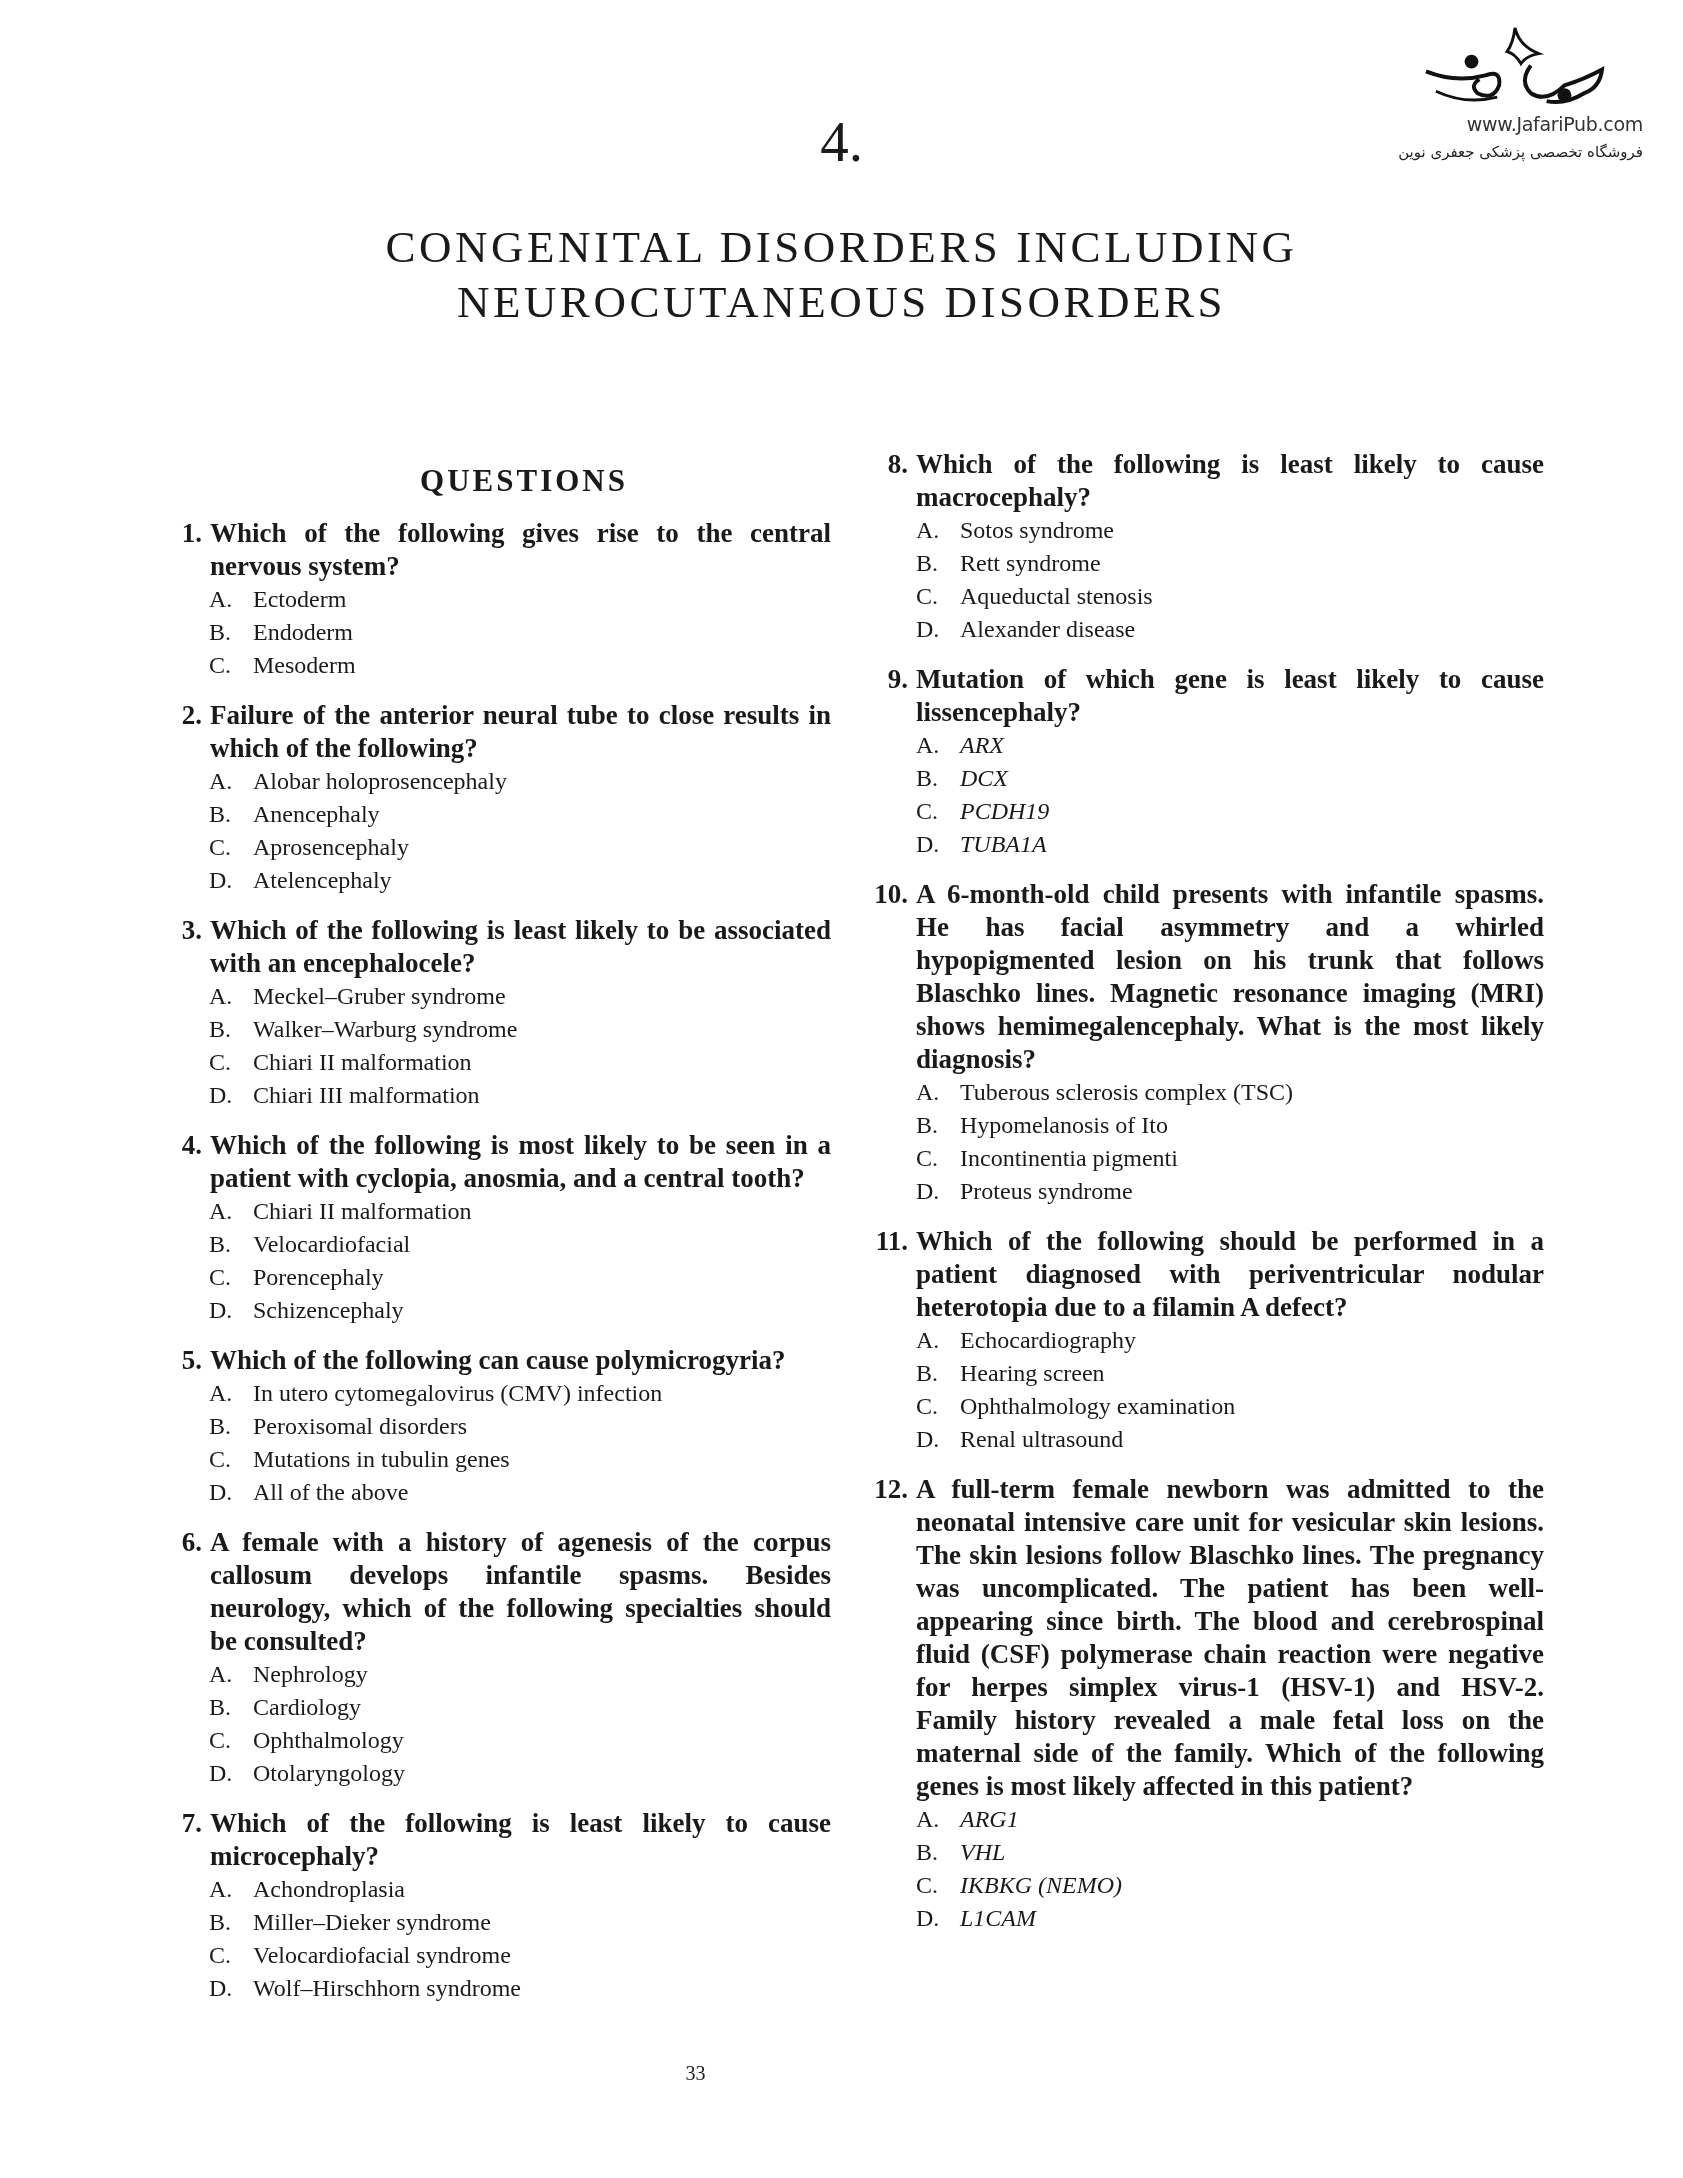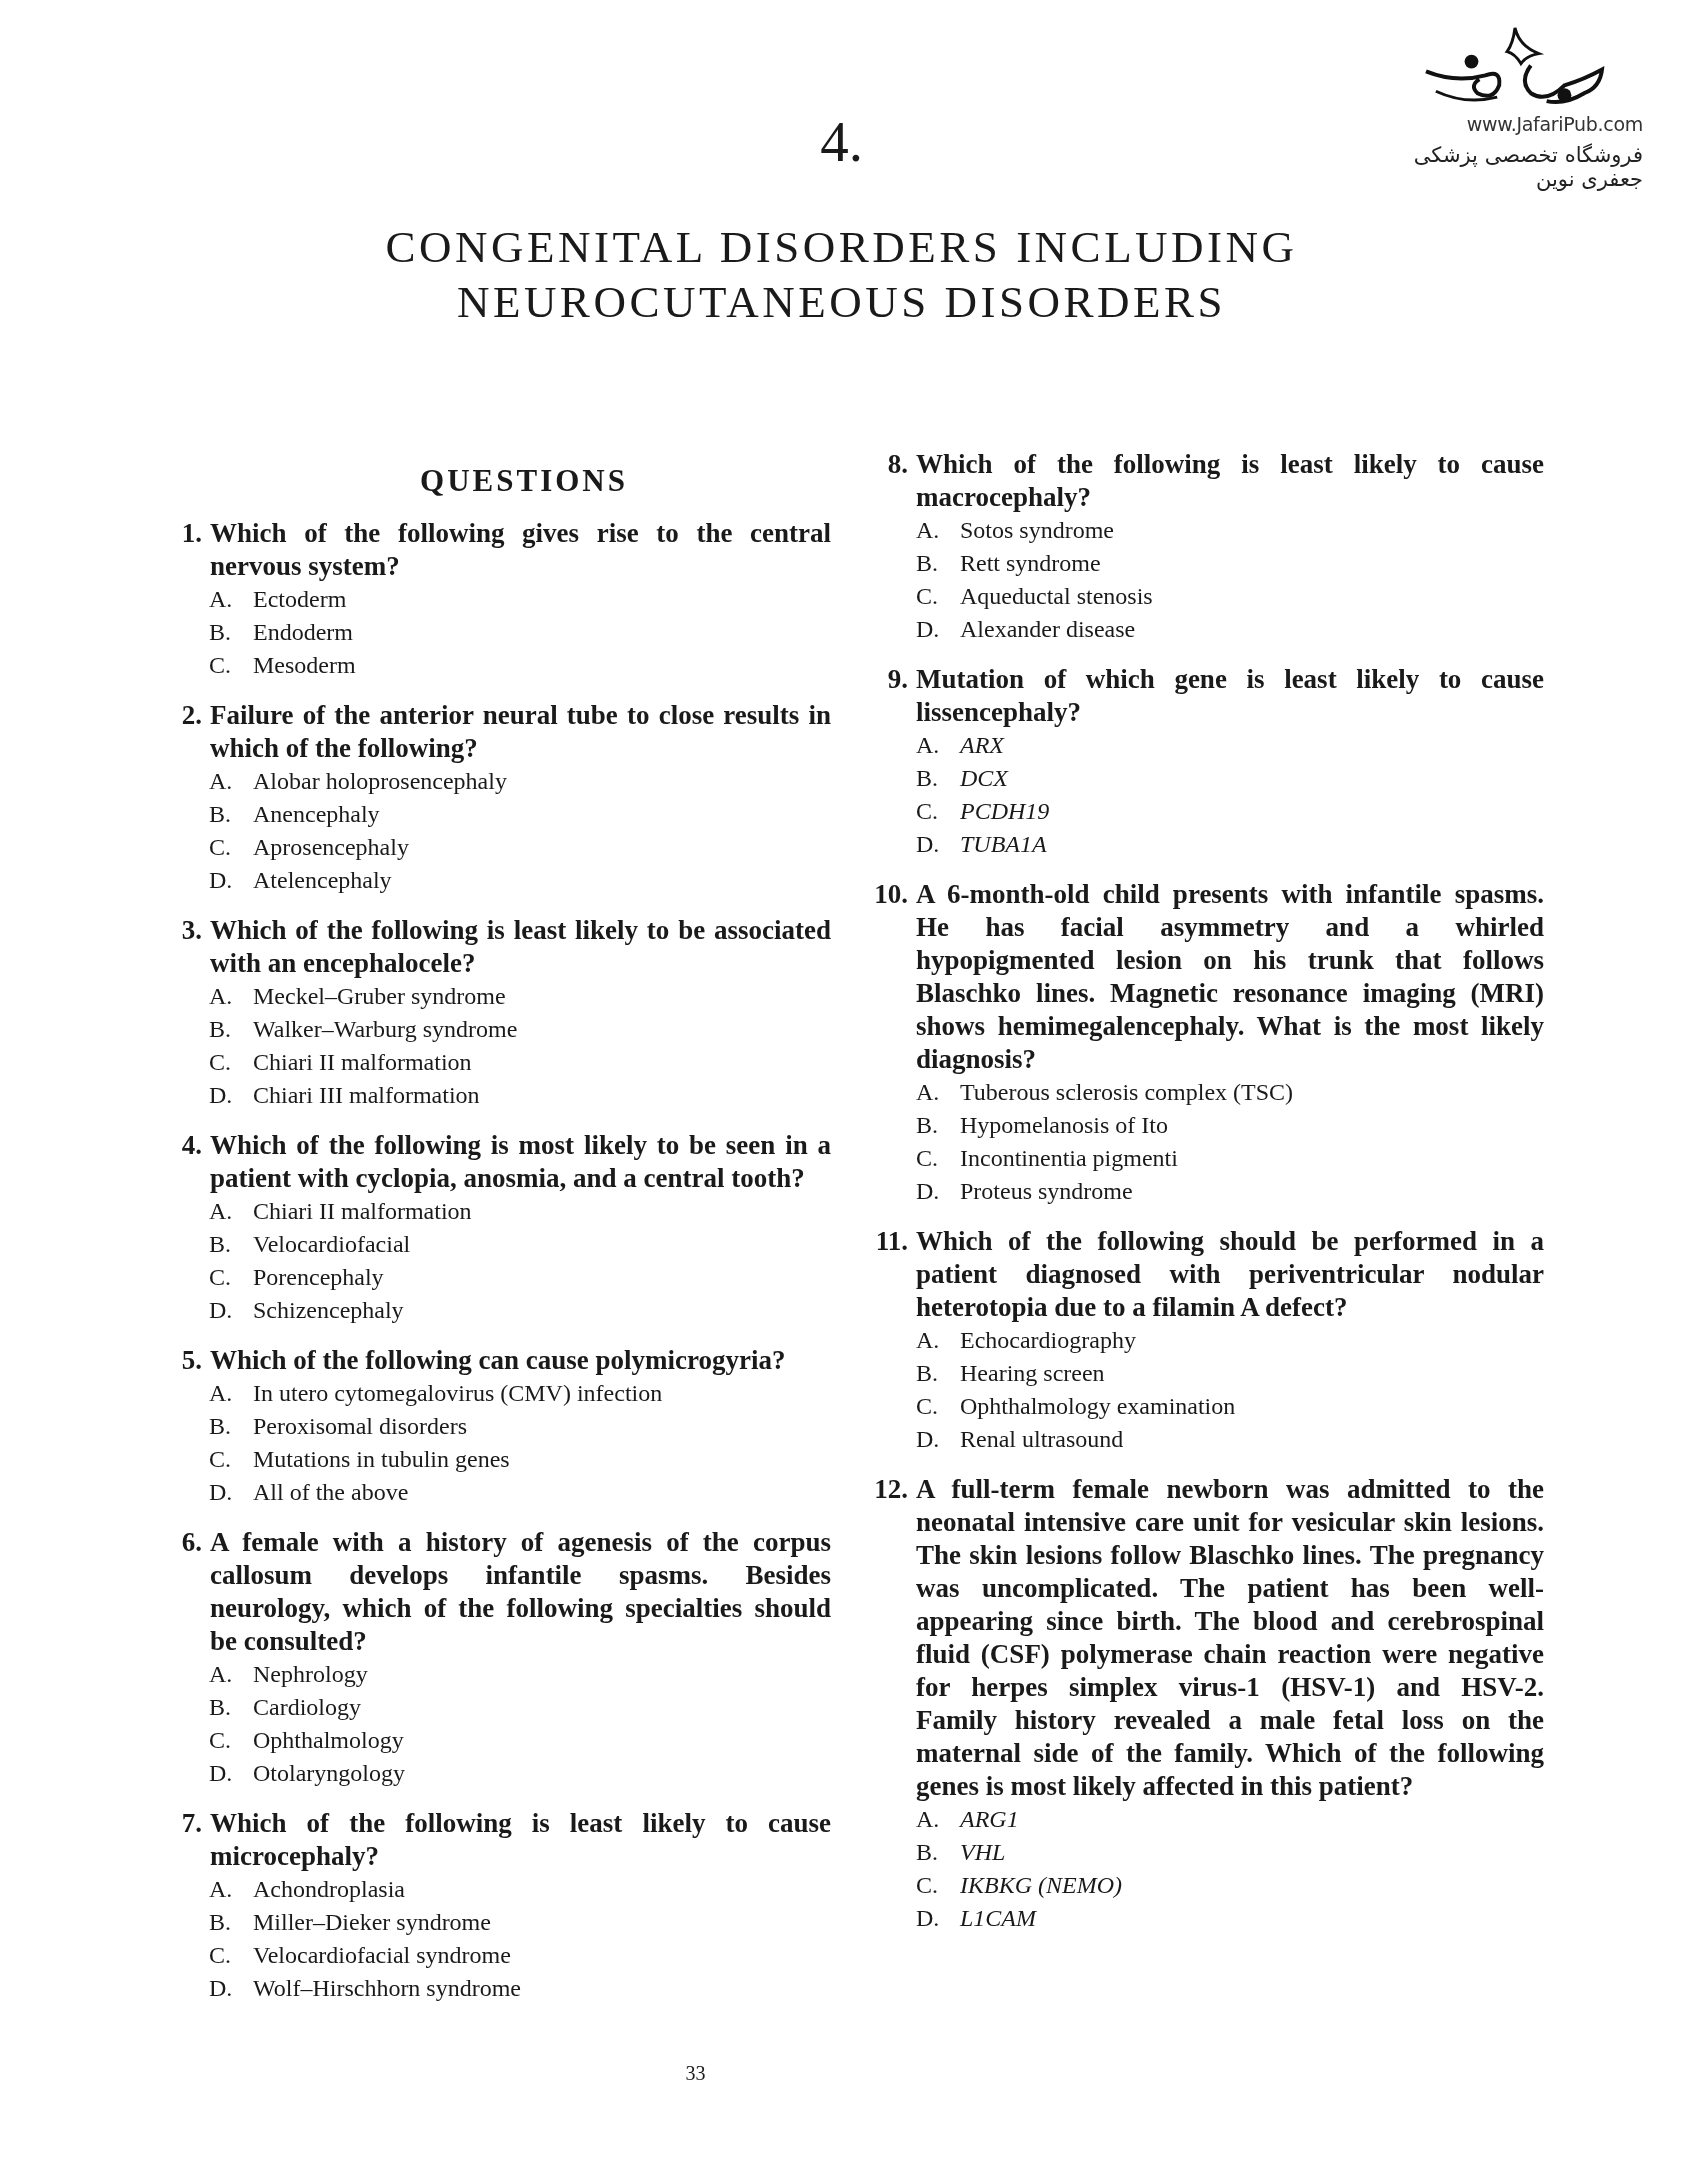--- a/index.html
+++ b/index.html
@@ -3,21 +3,21 @@
 <meta charset="utf-8">
 <style>
   html, body { margin: 0; padding: 0; background: #ffffff; }
   body {
     width: 1683px; height: 2178px; position: relative; overflow: hidden;
     font-family: "Liberation Serif", "DejaVu Serif", serif; color: #1a1a1a;
   }
   .logo { position: absolute; left: 1386px; top: 22px; width: 257px; text-align: right; }
   .logo svg { display: block; margin: 0 auto; }
   .logo .url { font-family: "DejaVu Sans", sans-serif; font-size: 19px; color: #333; margin-top: 2px; letter-spacing: -0.3px; }
-  .logo .fa { font-family: "DejaVu Sans", sans-serif; font-size: 21px; color: #222; margin-top: 8px; direction: rtl; }
+  .logo .fa { font-family: "DejaVu Sans", sans-serif; font-size: 15px; color: #222; margin-top: 8px; direction: rtl; }
 
   .chapter-num { position: absolute; top: 109px; left: 0; width: 1683px; text-align: center; font-size: 57px; }
   .chapter-title { position: absolute; top: 220px; left: 0; width: 1683px; text-align: center;
     font-size: 45px; letter-spacing: 3.5px; line-height: 55px; font-weight: normal; margin: 0; }
 
   .col { position: absolute; top: 444px; }
   .col.left { left: 158px; width: 673px; margin-top: 19px; }
   .col.right { left: 851px; width: 693px; top: 448px; }
 
   .section-head { text-align: center; font-size: 31px; letter-spacing: 3px; margin: 0 0 18px 0; padding-left: 59px; }

